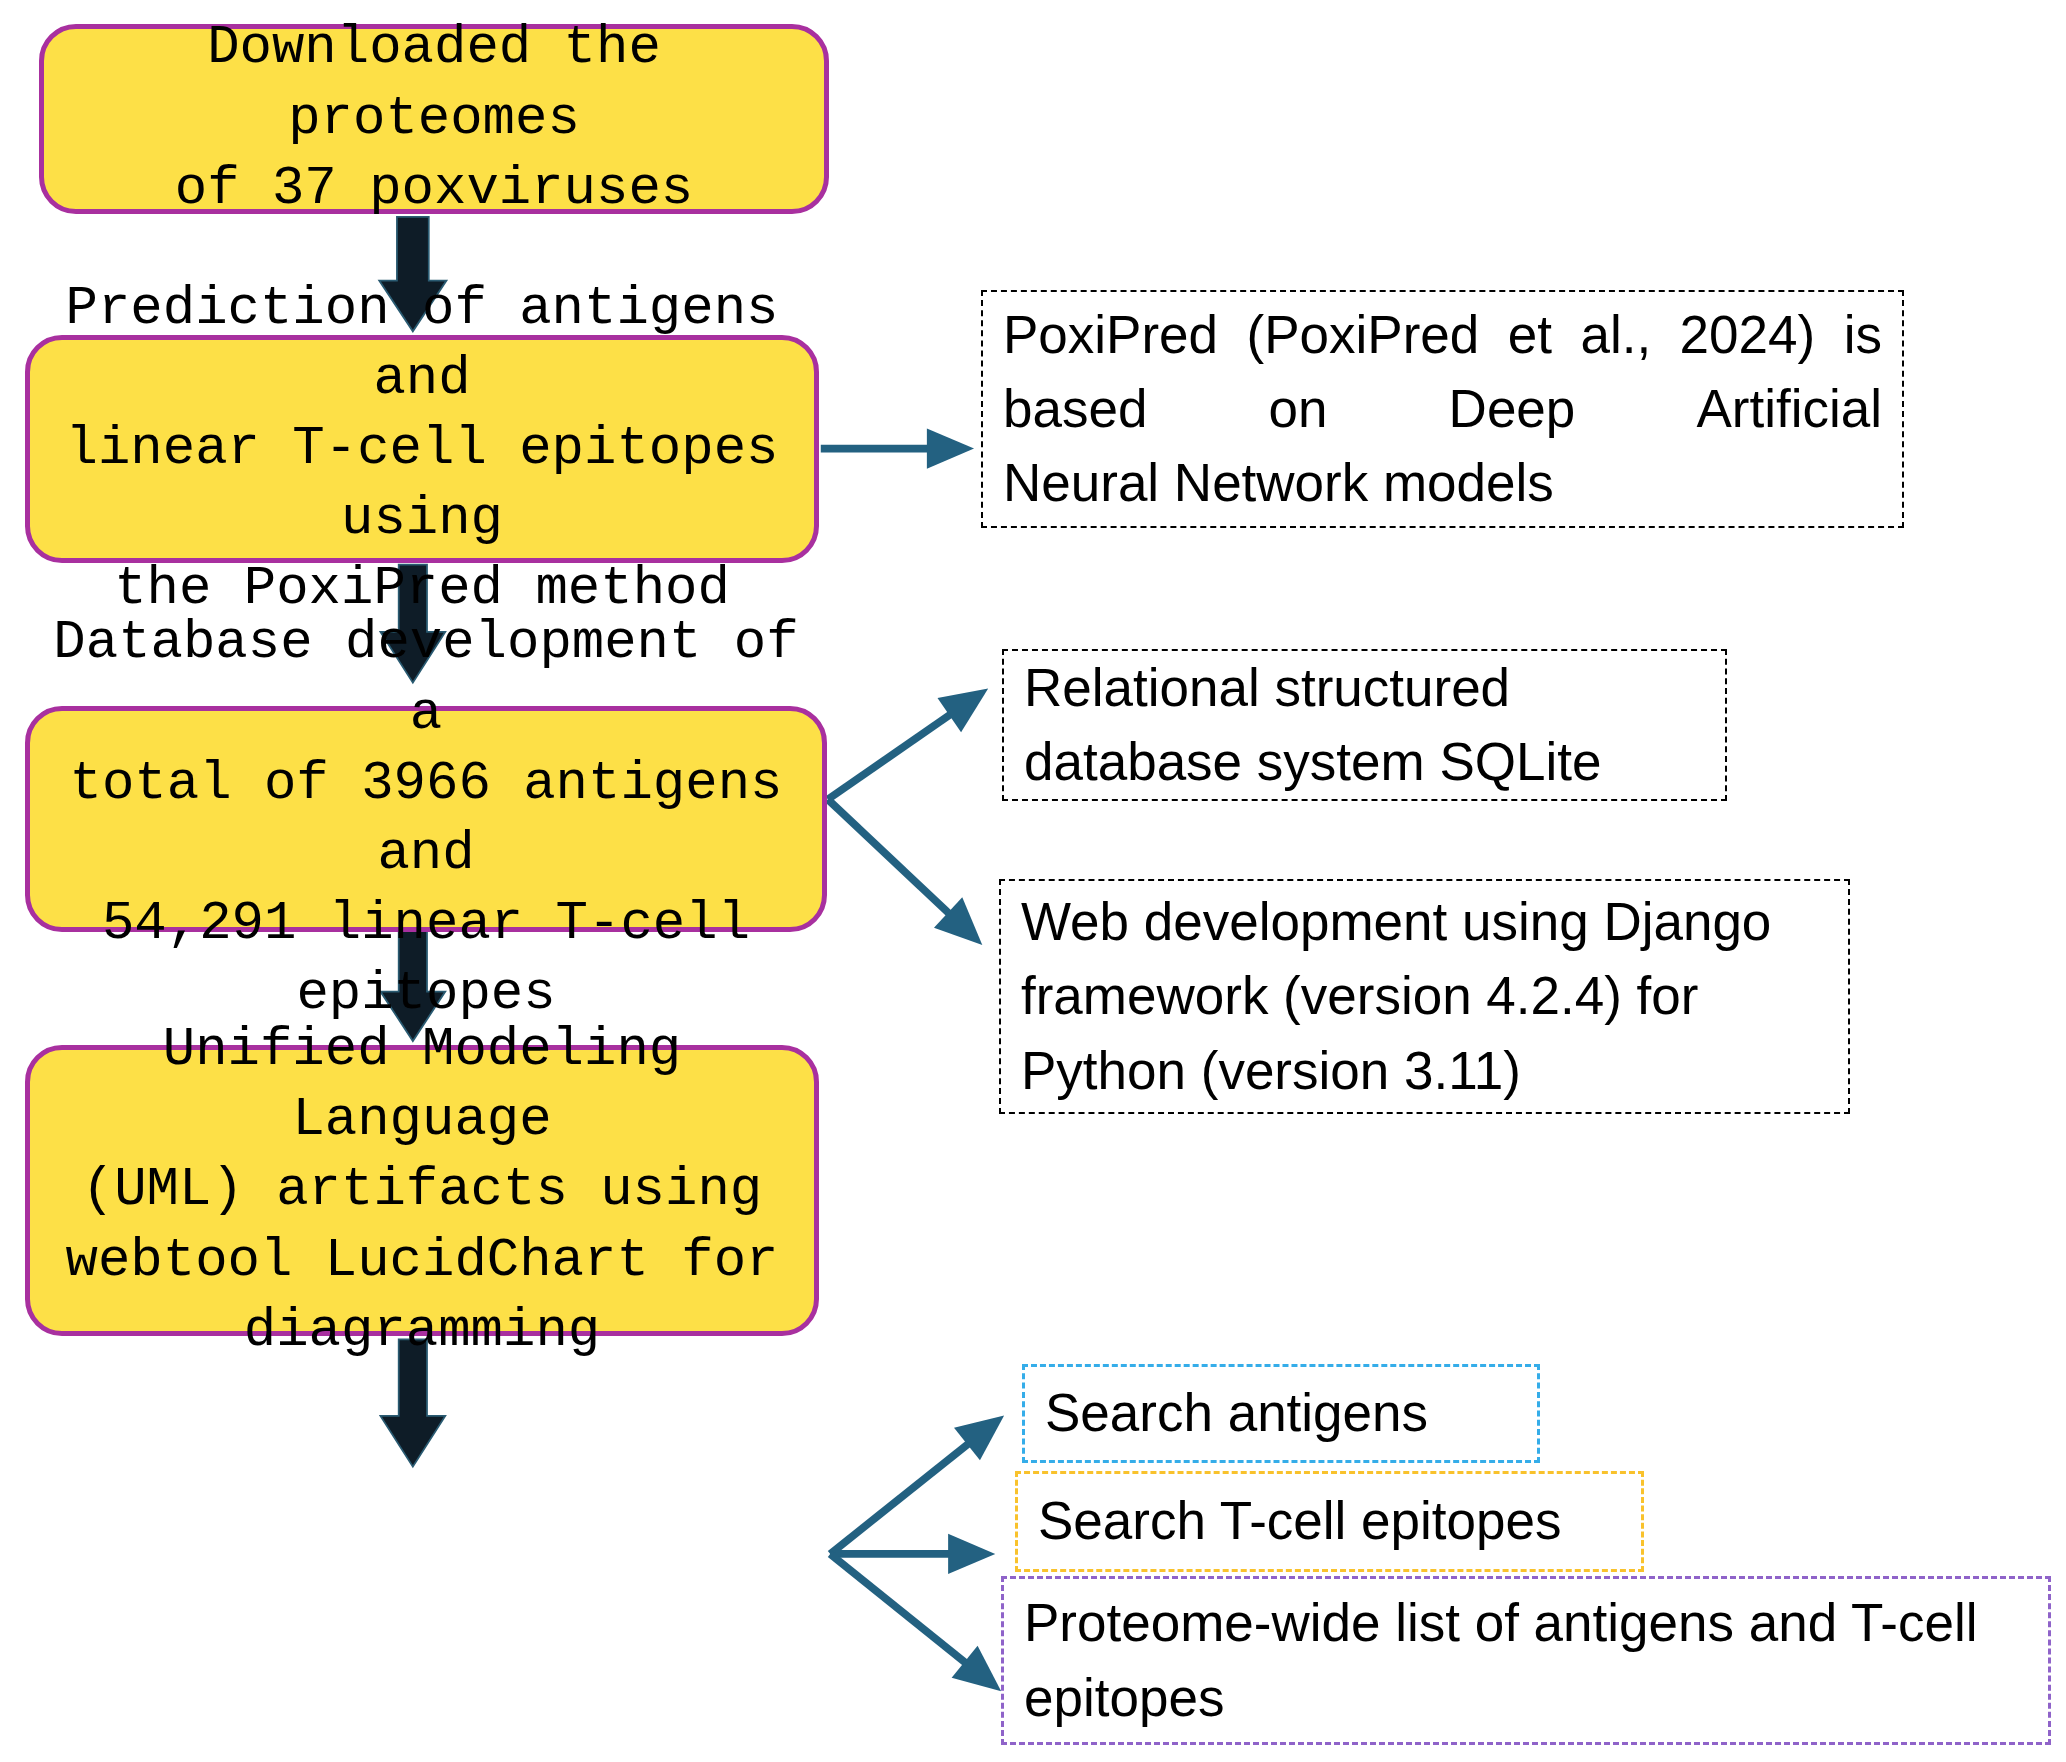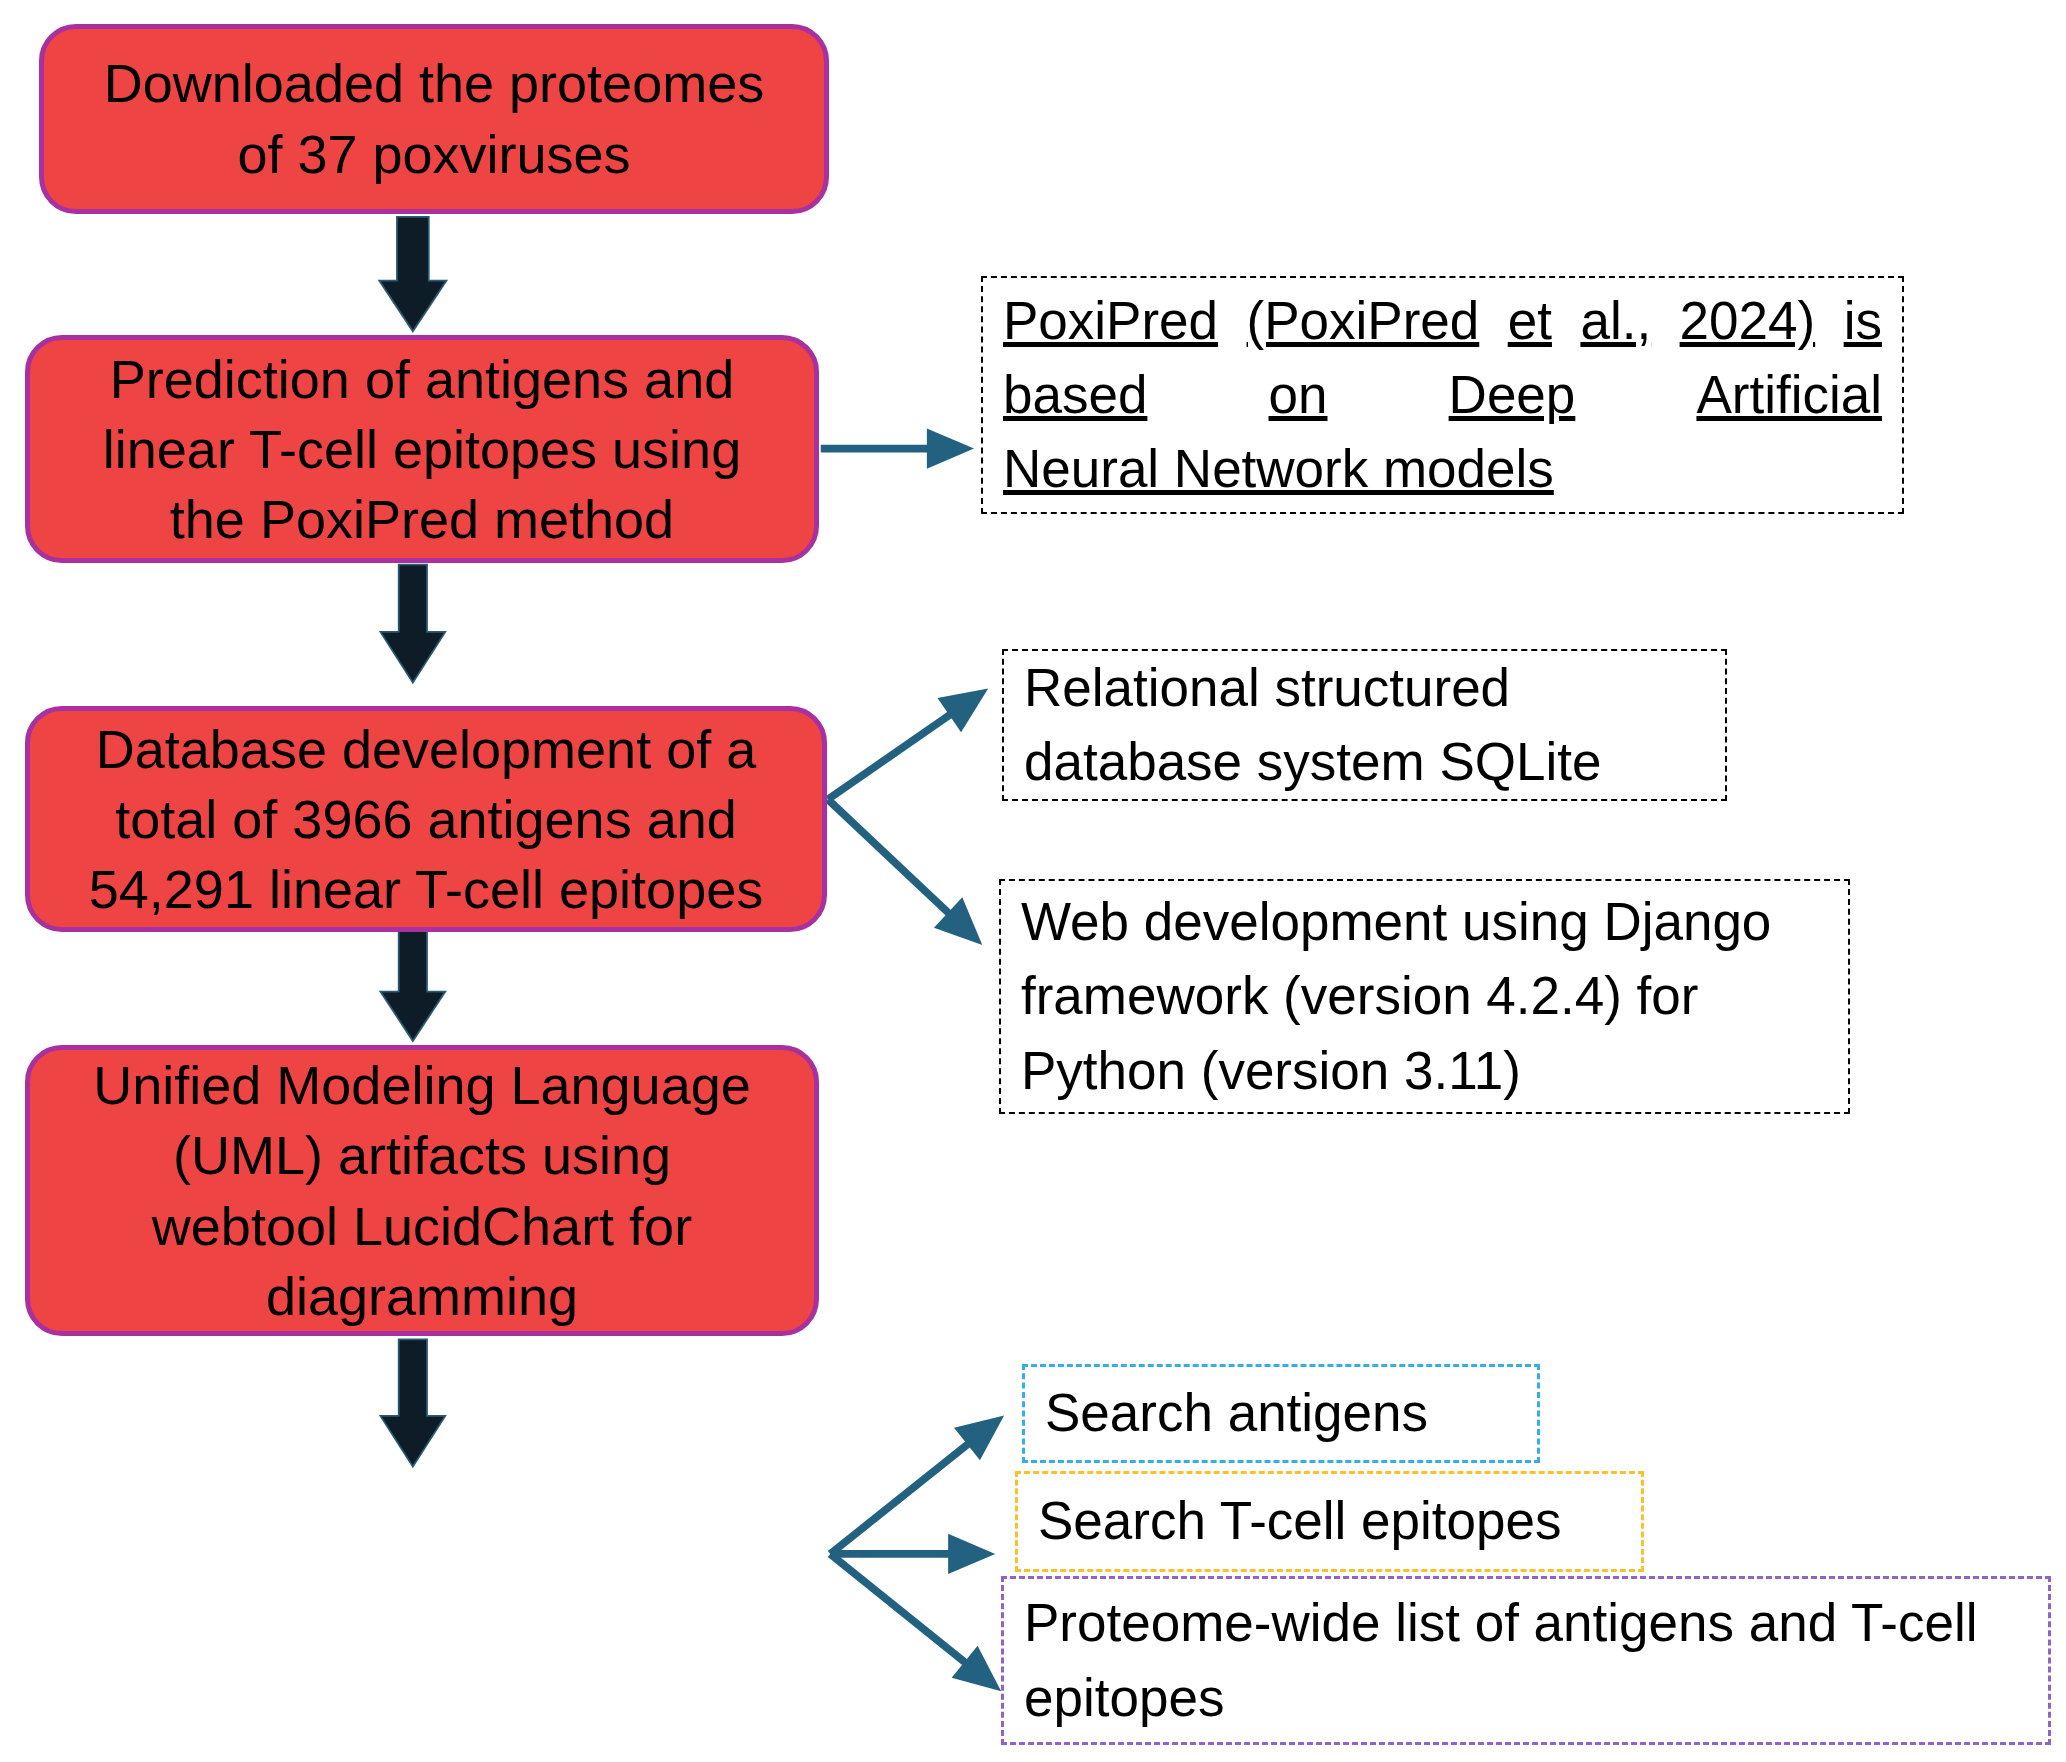--- a/index.html
+++ b/index.html
@@ -21,25 +21,26 @@
     left: 0; top: 0;
     width: 2066px;
     height: 1762px;
     pointer-events: none;
   }
   .flow-box {
     position: absolute;
     box-sizing: border-box;
     border: 5.3px solid #a8309f;
     border-radius: 37px;
-    background: #ef4444;
+    background: #fde047;
     display: flex;
     align-items: center;
     justify-content: center;
     padding: 5.9px 16.5px;
+    font-family: Liberation Mono, monospace;
   }
   .flow-text {
     font-size: 54px;
     line-height: 1.3;
     text-align: center;
     white-space: pre-line;
   }
   .note-box {
     position: absolute;
     box-sizing: border-box;
@@ -133,21 +134,21 @@
   </div>
 
   <div class="flow-box" style="left:25px; top:1045px; width:794px; height:291px;">
     <div class="flow-text">Unified Modeling Language
 (UML) artifacts using
 webtool LucidChart for
 diagramming</div>
   </div>
 
 
-  <div class="note-box note-black" style="left:981px; top:276px; width:923px; height:238px;text-decoration:underline;">
+  <div class="note-box note-black" style="left:981px; top:290px; width:923px; height:238px;">
     <div class="jlines">
       <div class="jline" data-justify="">
           <span>PoxiPred</span>
           <span>(PoxiPred</span>
           <span>et</span>
           <span>al.,</span>
           <span>2024)</span>
           <span>is</span>
         </div>
       <div class="jline" data-justify="">

